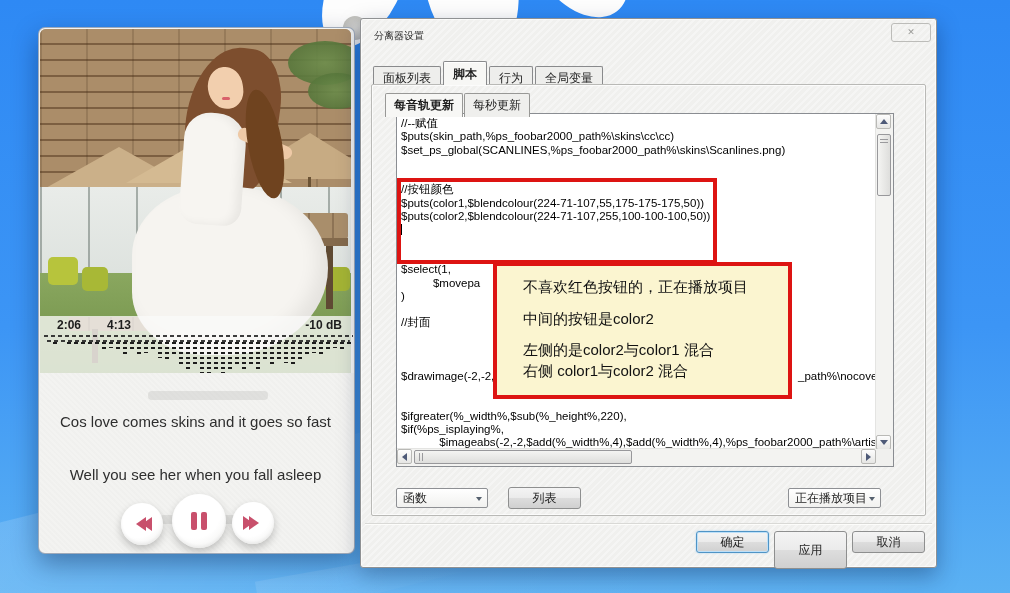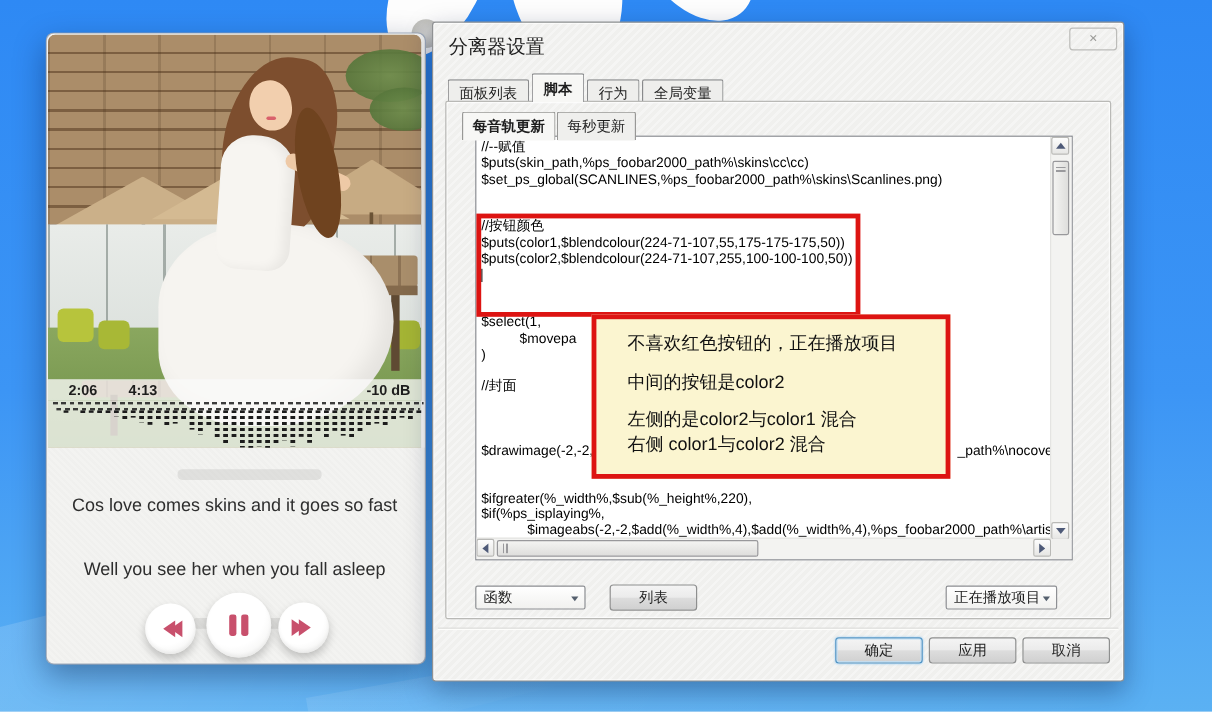--- a/index.html
+++ b/index.html
@@ -104,21 +104,21 @@
   .tri-l{width:0;height:0;border:7px solid transparent;border-right:10px solid #c8506c;border-left:0;margin-right:-4px;}
   .tri-r{width:0;height:0;border:7px solid transparent;border-left:10px solid #c8506c;border-right:0;margin-left:-4px;}
   .pause-icon{display:flex;gap:4px;}
   .pause-icon i{display:block;width:6px;height:18px;background:#c8506c;border-radius:2px;}
 
   
   .dialog{position:absolute;left:360px;top:18px;width:575px;height:548px;
     background:#f0f0ee;border:1px solid #8f9193;border-radius:3px;
     box-shadow:0 8px 22px rgba(0,20,60,.35), inset 0 0 0 1px rgba(255,255,255,.65);
     background-image:repeating-linear-gradient(135deg,rgba(255,255,255,.35) 0 2px,transparent 2px 5px);}
-  .dlg-title{position:absolute;left:13px;top:10px;font-size:16px;color:#1e1e1e;}
+  .dlg-title{position:absolute;left:13px;top:10px;font-size:10px;color:#1e1e1e;}
   .close-btn{position:absolute;right:5px;top:4px;width:38px;height:17px;border:1px solid #bcbcb9;
     border-radius:3px;display:flex;align-items:center;justify-content:center;background:transparent;}
   .close-btn span{font-size:9px;color:#9b9b98;line-height:1;}
 
   .tabs{position:absolute;left:12px;top:45px;display:flex;align-items:flex-end;height:21px;}
   .tab{border:1px solid #898a8c;border-bottom:none;background:#eeeeec;padding:3px 9px 3px;
     font-size:12px;color:#1e1e1e;margin-right:2px;border-radius:2px 2px 0 0;height:12px;}
   .tab.active{background:#f7f7f5;font-weight:bold;height:16px;padding-top:4px;
     box-shadow:inset 0 1px 0 #fff;position:relative;z-index:2;}
 
@@ -181,21 +181,21 @@
   .btn{position:absolute;height:21px;border:1px solid #8e8f8f;border-radius:3px;
     background:linear-gradient(#f4f4f4 0%,#ebebeb 49%,#dddddd 51%,#d0d0d0 100%);
     font-size:12px;color:#1e1e1e;display:flex;align-items:center;justify-content:center;box-sizing:border-box;}
   .btn-list{left:147px;top:468px;width:73px;height:22px;}
   .fmt-label{position:absolute;left:270px;top:473px;width:152px;font-size:12px;color:#1e1e1e;text-align:right;}
 
   .sep{position:absolute;left:4px;right:4px;top:504px;height:0;
     border-top:1px solid #d9d9d6;border-bottom:1px solid #fdfdfb;}
   .btn-ok{left:335px;top:512px;width:73px;height:22px;
     border:1px solid #4f94c6;box-shadow:0 0 0 1px #bee0f8 inset, 0 0 2px #9fcdf0;}
-  .btn-apply{left:413px;top:512px;width:73px;height:22px;}
+  .btn-apply{left:413px;top:512px;width:73px;height:38px;}
   .btn-cancel{left:491px;top:512px;width:73px;height:22px;}
 </style>
 </head>
 <body>
 
 <div class="petal petal1"></div>
 <div class="petal petal2"></div>
 <div class="petal petal3"></div>
 <div class="streak streak1"></div>
 <div class="streak streak2"></div>

